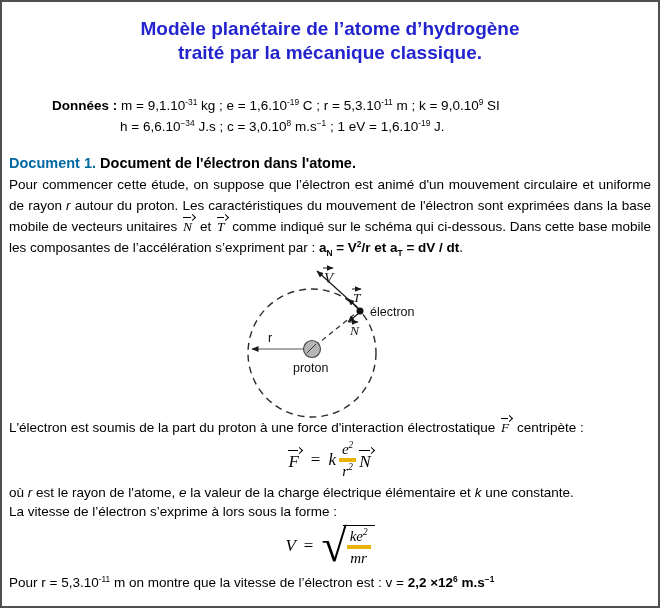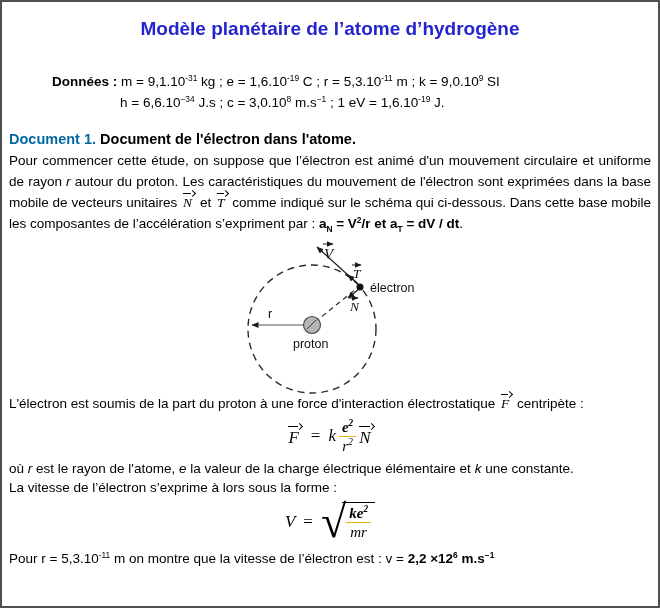--- a/index.html
+++ b/index.html
@@ -58,38 +58,39 @@
     height:44px; margin:1px 0;
     font-family:"Liberation Serif","DejaVu Serif",serif;
     font-style:italic; font-size:17px;
   }
   .equation .eq-sign { margin:0 8px; font-style:normal; }
   .equation .coef { margin-right:3px; }
   .frac {
     display:inline-flex; flex-direction:column; align-items:center;
     font-size:15px; line-height:16px; vertical-align:middle;
   }
-  .frac .num { border-bottom:1px solid #eab308; padding:0 3px 1px;font-weight:bold; }
+  .frac .num { border-bottom:4px solid #eab308; padding:0 3px 1px; }
   .frac .den { padding-top:1px; }
   .equation .vec { font-size:17px; margin-left:2px; }
   .eq-speed { height:48px; }
   .sqrt { display:inline-flex; align-items:center; }
   .radical { font-style:normal; font-size:46px; line-height:40px; margin-right:-4px; font-weight:normal; }
   .radicand { border-top:1.5px solid #000; padding:2px 4px 0; margin-top:-2px; }
 
   .conclusion { margin-top:3px; line-height:19px; }
 
   .sv-label { font-family:"Liberation Sans","DejaVu Sans",sans-serif; font-size:12.5px; fill:#111; }
   .sv-math  { font-family:"Liberation Serif","DejaVu Serif",serif; font-style:italic; fill:#111; }
 </style>
 </head>
 <body>
 
 <div class="title">
   <div>Modèle planétaire de l’atome d’hydrogène</div>
+  <div>traité par la mécanique classique.</div>
 </div>
 
 <div class="donnees">
   <div><span class="b">Données :</span> <span><span>m = 9,1.10</span><sup>-31</sup><span> kg ; e = 1,6.10</span><sup>-19</sup><span> C ; r = 5,3.10</span><sup>-11</sup><span> m ; k = 9,0.10</span><sup>9</sup><span> SI</span></span></div>
   <div class="indent"><span>h = 6,6.10</span><sup>−34</sup><span> J.s ; c = 3,0.10</span><sup>8</sup><span> m.s</span><sup>−1</sup><span> ; 1 eV = 1,6.10</span><sup>-19</sup><span> J.</span></div>
 </div>
 
 <div class="doc-heading">
   <span class="blue b">Document 1.</span>
   <span class="b">Document de l'électron dans l'atome.</span>

